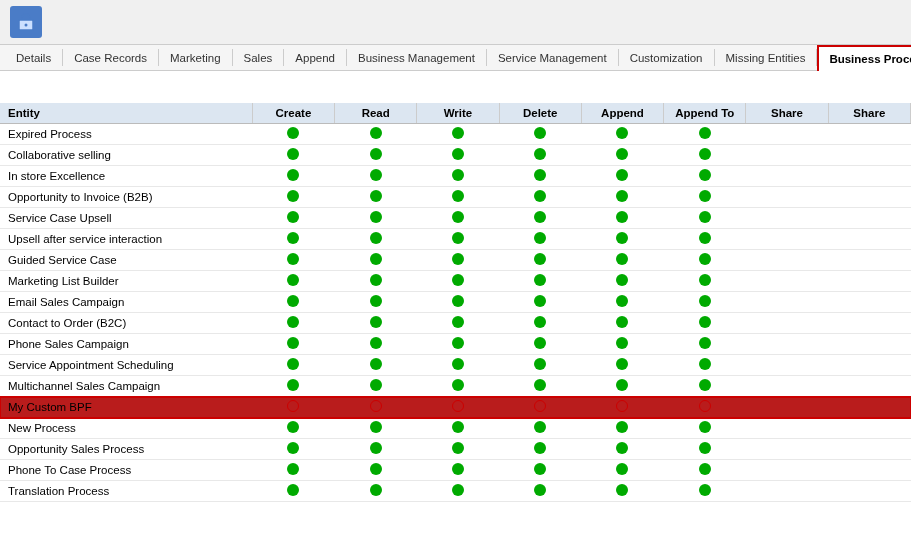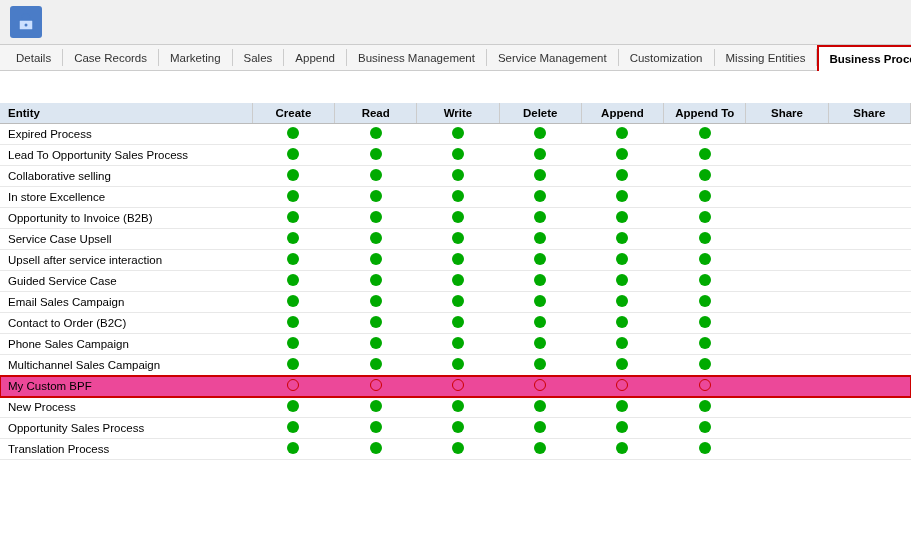--- a/index.html
+++ b/index.html
@@ -89,21 +89,21 @@
       text-align: left;
       font-weight: 600;
       font-size: 11.5px;
       border-bottom: 1px solid #bbb;
       border-right: 1px solid #ccc;
     }
     thead th:first-child { width: 230px; }
     thead th:not(:first-child) { text-align: center; width: 75px; }
     tbody tr { border-bottom: 1px solid #e8e8e8; padding-left: 14px; }
     tbody tr.highlighted {
-      background: #ec4899;
+      background: #b91c1c;
       outline: 2px solid #cc0000;
       outline-offset: -1px;
     }
     tbody td {
       padding: 3px 8px;
       font-size: 11.5px;
     }
     tbody td:not(:first-child) { text-align: center; }
     .dot-green {
       display: inline-block;
@@ -181,31 +181,20 @@
           <td><span class="dot-green"></span></td>
           <td><span class="dot-green"></span></td>
           <td><span class="dot-green"></span></td>
           <td><span class="dot-green"></span></td>
           <td><span class="dot-green"></span></td>
           <td><span class="dot-green"></span></td>
           <td></td>
           <td></td>
         </tr>
         <tr>
-          <td>Lead To Opportunity Sales Process</td>
-          <td><span class="dot-green"></span></td>
-          <td><span class="dot-green"></span></td>
-          <td><span class="dot-green"></span></td>
-          <td><span class="dot-green"></span></td>
-          <td><span class="dot-green"></span></td>
-          <td><span class="dot-green"></span></td>
-          <td></td>
-          <td></td>
-        </tr>
-        <tr>
           <td>Collaborative selling</td>
           <td><span class="dot-green"></span></td>
           <td><span class="dot-green"></span></td>
           <td><span class="dot-green"></span></td>
           <td><span class="dot-green"></span></td>
           <td><span class="dot-green"></span></td>
           <td><span class="dot-green"></span></td>
           <td></td>
           <td></td>
         </tr>
@@ -258,20 +247,31 @@
           <td><span class="dot-green"></span></td>
           <td><span class="dot-green"></span></td>
           <td><span class="dot-green"></span></td>
           <td><span class="dot-green"></span></td>
           <td><span class="dot-green"></span></td>
           <td><span class="dot-green"></span></td>
           <td></td>
           <td></td>
         </tr>
         <tr>
+          <td>Marketing List Builder</td>
+          <td><span class="dot-green"></span></td>
+          <td><span class="dot-green"></span></td>
+          <td><span class="dot-green"></span></td>
+          <td><span class="dot-green"></span></td>
+          <td><span class="dot-green"></span></td>
+          <td><span class="dot-green"></span></td>
+          <td></td>
+          <td></td>
+        </tr>
+        <tr>
           <td>Email Sales Campaign</td>
           <td><span class="dot-green"></span></td>
           <td><span class="dot-green"></span></td>
           <td><span class="dot-green"></span></td>
           <td><span class="dot-green"></span></td>
           <td><span class="dot-green"></span></td>
           <td><span class="dot-green"></span></td>
           <td></td>
           <td></td>
         </tr>
@@ -281,20 +281,31 @@
           <td><span class="dot-green"></span></td>
           <td><span class="dot-green"></span></td>
           <td><span class="dot-green"></span></td>
           <td><span class="dot-green"></span></td>
           <td><span class="dot-green"></span></td>
           <td></td>
           <td></td>
         </tr>
         <tr>
           <td>Phone Sales Campaign</td>
+          <td><span class="dot-green"></span></td>
+          <td><span class="dot-green"></span></td>
+          <td><span class="dot-green"></span></td>
+          <td><span class="dot-green"></span></td>
+          <td><span class="dot-green"></span></td>
+          <td><span class="dot-green"></span></td>
+          <td></td>
+          <td></td>
+        </tr>
+        <tr>
+          <td>Service Appointment Scheduling</td>
           <td><span class="dot-green"></span></td>
           <td><span class="dot-green"></span></td>
           <td><span class="dot-green"></span></td>
           <td><span class="dot-green"></span></td>
           <td><span class="dot-green"></span></td>
           <td><span class="dot-green"></span></td>
           <td></td>
           <td></td>
         </tr>
         <tr>
@@ -325,20 +336,31 @@
           <td><span class="dot-green"></span></td>
           <td><span class="dot-green"></span></td>
           <td><span class="dot-green"></span></td>
           <td><span class="dot-green"></span></td>
           <td><span class="dot-green"></span></td>
           <td></td>
           <td></td>
         </tr>
         <tr>
           <td>Opportunity Sales Process</td>
+          <td><span class="dot-green"></span></td>
+          <td><span class="dot-green"></span></td>
+          <td><span class="dot-green"></span></td>
+          <td><span class="dot-green"></span></td>
+          <td><span class="dot-green"></span></td>
+          <td><span class="dot-green"></span></td>
+          <td></td>
+          <td></td>
+        </tr>
+        <tr>
+          <td>Phone To Case Process</td>
           <td><span class="dot-green"></span></td>
           <td><span class="dot-green"></span></td>
           <td><span class="dot-green"></span></td>
           <td><span class="dot-green"></span></td>
           <td><span class="dot-green"></span></td>
           <td><span class="dot-green"></span></td>
           <td></td>
           <td></td>
         </tr>
         <tr>

